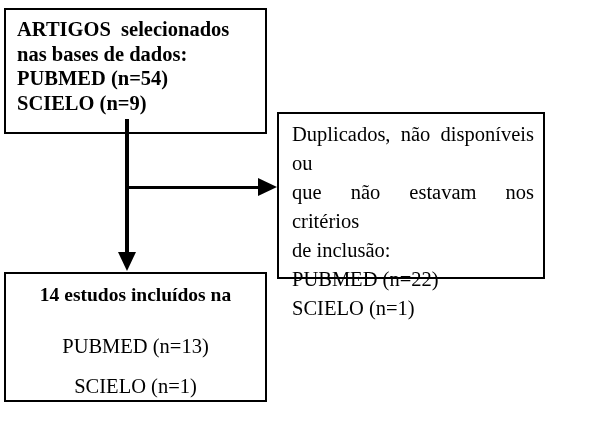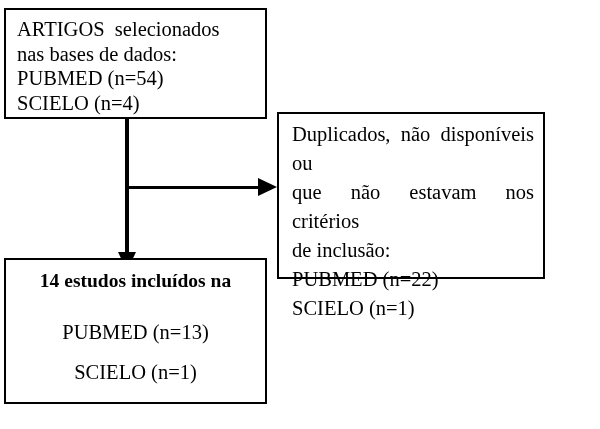--- a/index.html
+++ b/index.html
@@ -27,21 +27,22 @@
   .box-text {
     margin: 0;
     color: #000000;
   }
 
   
   #box-sources {
     left: 4px;
     top: 8px;
     width: 263px;
-    height: 111px;
+    height: 126px;
+    font-weight: bold;
   }
   #box-sources .box-inner {
     padding: 7px 0 0 11px;
   }
   #box-sources .box-text {
     font-size: 20.5px;
     line-height: 24.6px;
     text-align: left;
     white-space: pre;
   }
@@ -62,23 +63,23 @@
     text-align: left;
   }
   #box-excluded .justified {
     text-align: justify;
     text-align-last: justify;
   }
 
   
   #box-included {
     left: 4px;
-    top: 258px;
+    top: 272px;
     width: 263px;
-    height: 146px;
+    height: 130px;
   }
   #box-included .box-inner {
     padding: 9px 10px 0 10px;
   }
   #box-included .title-text {
     font-size: 19.5px;
     line-height: 24px;
     font-weight: bold;
     text-align: center;
   }
@@ -129,21 +130,21 @@
 </head>
 <body>
 
 <div id="canvas">
 
   <div class="flow-box" id="box-sources">
     <div class="box-inner">
       <p class="box-text">ARTIGOS  selecionados</p>
       <p class="box-text">nas bases de dados:</p>
       <p class="box-text">PUBMED (n=54)</p>
-      <p class="box-text">SCIELO (n=4)</p>
+      <p class="box-text">SCIELO (n=9)</p>
     </div>
   </div>
 
   <div class="connector-line" id="edge-vertical-trunk"></div>
   <div class="arrow-head" id="arrow-down-head"></div>
 
   <div class="connector-line" id="edge-horizontal-branch"></div>
   <div class="arrow-head" id="arrow-right-head"></div>
 
   <div class="flow-box" id="box-excluded">

